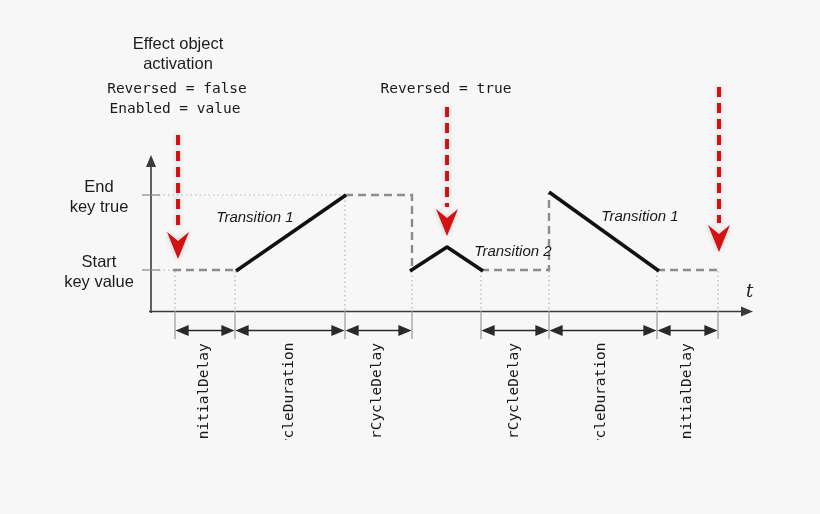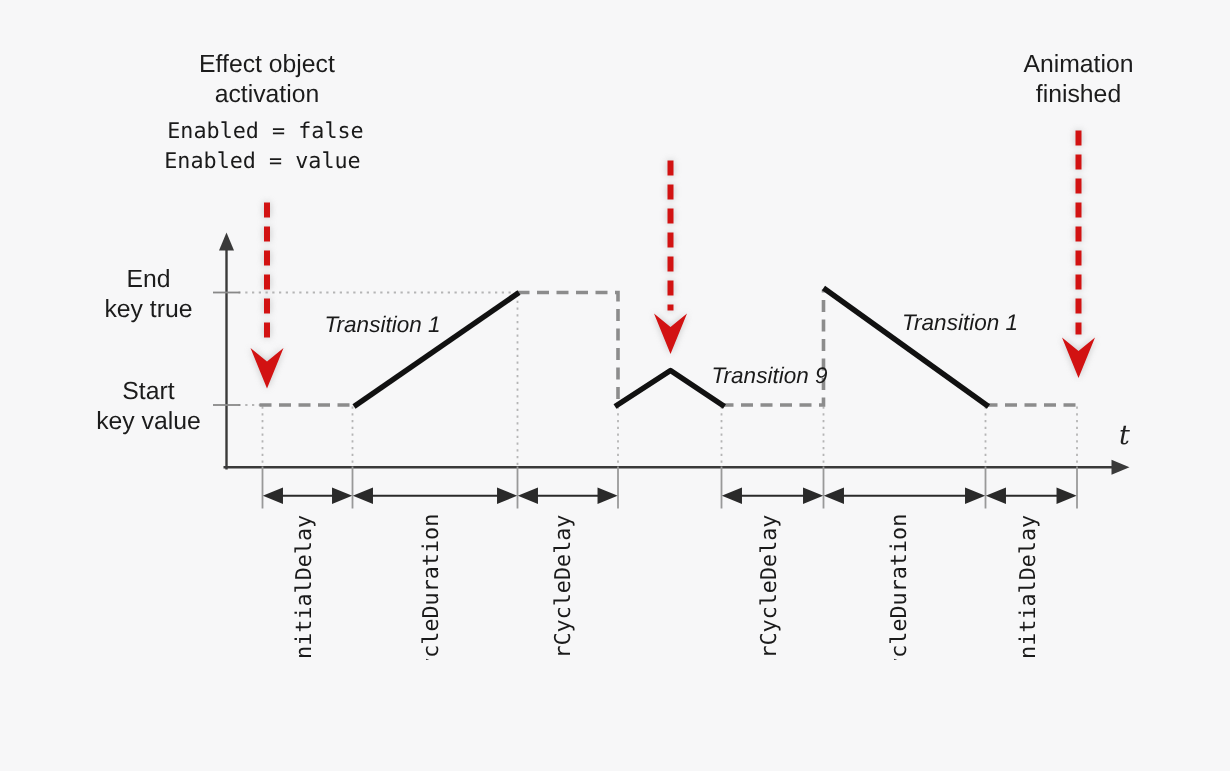--- a/index.html
+++ b/index.html
@@ -117,35 +117,34 @@
       </g>
       <g>
         <line x1="719" y1="87" x2="719" y2="223" stroke-width="4" stroke-dasharray="10 6" fill="none"></line>
         <polygon points="719,252 708,225 719,234 730,225" stroke="none"></polygon>
       </g>
     </g>
   </svg>
 
   <div class="lbl sans center title" style="left:58px;top:33px;width:240px;">Effect object
 activation</div>
-  <div class="lbl mono center code" style="left:57px;top:80px;width:240px;">Enabled = false</div>
+  <div class="lbl mono center code" style="left:57px;top:80px;width:240px;">Reversed = false</div>
   <div class="lbl mono center code" style="left:55px;top:100px;width:240px;">Enabled = value</div>
 
+  <div class="lbl mono center code" style="left:326px;top:80px;width:240px;">Reversed = true</div>
 
-  <div class="lbl sans center title" style="left:619px;top:33px;width:200px;">Animation
-finished</div>
 
   <div class="lbl sans center axis-key" style="left:29px;top:176px;width:140px;">End
 key true</div>
   <div class="lbl sans center axis-key" style="left:29px;top:251px;width:140px;">Start
 key value</div>
   <div class="lbl t-label" style="left:746px;top:280px;">t</div>
 
   <div class="lbl sans center trans" style="left:175px;top:208px;width:160px;">Transition 1</div>
-  <div class="lbl sans center trans" style="left:433px;top:242px;width:160px;">Transition 9</div>
+  <div class="lbl sans center trans" style="left:433px;top:242px;width:160px;">Transition 2</div>
   <div class="lbl sans center trans" style="left:560px;top:207px;width:160px;">Transition 1</div>
 
   <div class="vlabel" style="left:195px;">InitialDelay</div>
   <div class="vlabel" style="left:280px;">CycleDuration</div>
   <div class="vlabel" style="left:368px;">InterCycleDelay</div>
   <div class="vlabel" style="left:505px;">InterCycleDelay</div>
   <div class="vlabel" style="left:592px;">CycleDuration</div>
   <div class="vlabel" style="left:678px;">InitialDelay</div>
 
 </div>

